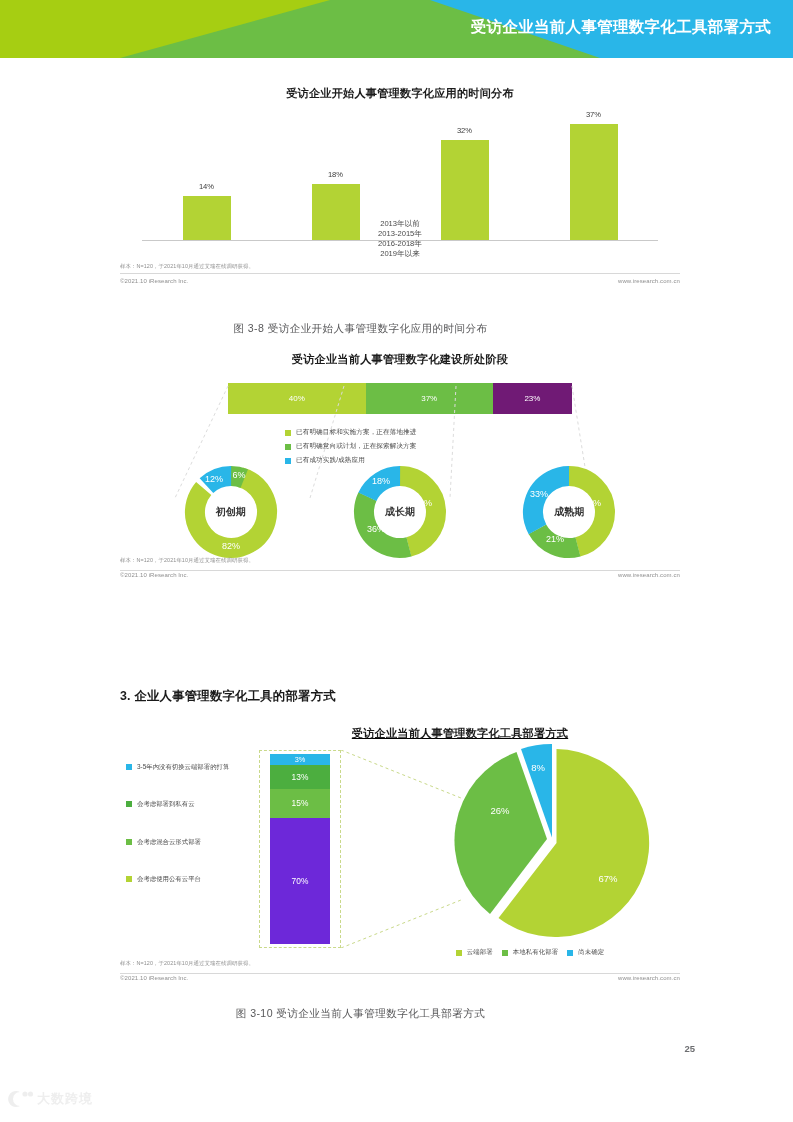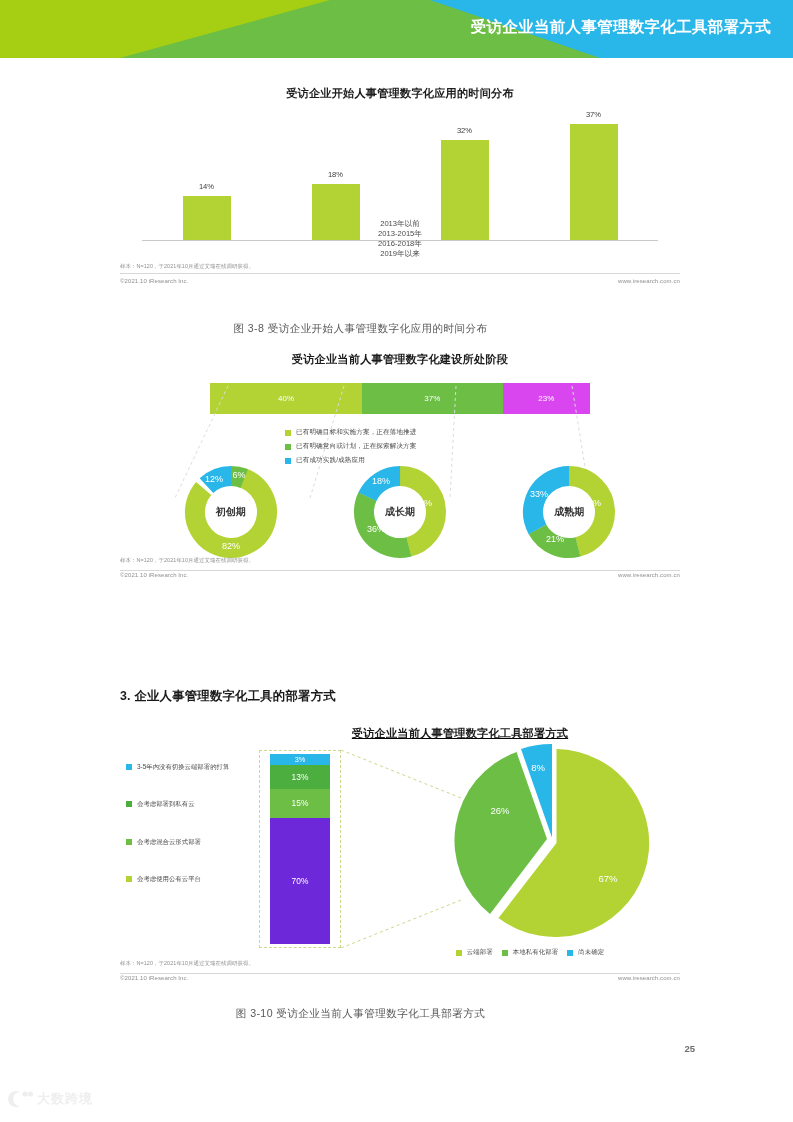--- a/index.html
+++ b/index.html
@@ -49,21 +49,21 @@
   .c1-bar { width: 48px; background: #b3d334; }
   .c1-val {
     position: absolute; left: 0; right: 0; text-align: center;
     font-size: 7.6px; color: #3c3c3c; font-weight: 400;
   }
   .c1-cats { position: absolute; left: 22px; right: 22px; bottom: 4px; display: flex; flex-direction: column; }
   .c1-cat { flex: 1; text-align: center; font-size: 7.6px; color: #4a4a4a; }
 
   
   #chart2 { top: 352px; height: 232px; }
-  .c2-stack { display: flex; width: 380px; height: 31px; margin: 16px auto 0; }
+  .c2-stack { display: flex; width: 344px; height: 31px; margin: 16px auto 0; }
   .c2-seg { display: flex; align-items: center; justify-content: center; color: #fff; font-size: 8px; }
   .c2-legend { margin: 14px auto 0; width: 230px; }
   .c2-legend-row { display: flex; align-items: center; margin-bottom: 5px; }
   .lg-box { width: 6px; height: 6px; margin-right: 5px; flex: 0 0 auto; }
   .lg-txt { font-size: 6.6px; color: #4a4a4a; letter-spacing: 0.1px; }
   .c2-donuts { position: absolute; left: 0; right: 0; top: 110px; display: flex; justify-content: space-around; padding: 0 26px; }
   .donut-wrap { position: relative; width: 100px; height: 100px; }
   .donut-label {
     position: absolute; left: 0; right: 0; top: 50%; transform: translateY(-50%);
     text-align: center; font-size: 10px; font-weight: 700; color: #333;
@@ -162,21 +162,21 @@
     <svg class="c2-connect" viewBox="0 0 560 120">
       <line x1="108" y1="0" x2="55" y2="112" stroke="#dcdcdc" stroke-width="1" stroke-dasharray="3,3"></line>
       <line x1="224" y1="0" x2="190" y2="112" stroke="#dcdcdc" stroke-width="1" stroke-dasharray="3,3"></line>
       <line x1="336" y1="0" x2="330" y2="112" stroke="#dcdcdc" stroke-width="1" stroke-dasharray="3,3"></line>
       <line x1="452" y1="0" x2="470" y2="112" stroke="#dcdcdc" stroke-width="1" stroke-dasharray="3,3"></line>
     </svg>
 
     <div class="c2-stack">
       <div class="c2-seg" style="width:40%;background:#b3d334">40%</div>
       <div class="c2-seg" style="width:37%;background:#6cbe45">37%</div>
-      <div class="c2-seg" style="width:23%;background:#d946ef">23%</div>
+      <div class="c2-seg" style="width:23%;background:#701a75">23%</div>
     </div>
 
     <div class="c2-legend">
       <div class="c2-legend-row">
         <span class="lg-box" style="background:#b3d334"></span>
         <span class="lg-txt">已有明确目标和实施方案，正在落地推进</span>
       </div>
       <div class="c2-legend-row">
         <span class="lg-box" style="background:#6cbe45"></span>
         <span class="lg-txt">已有明确意向或计划，正在探索解决方案</span>

